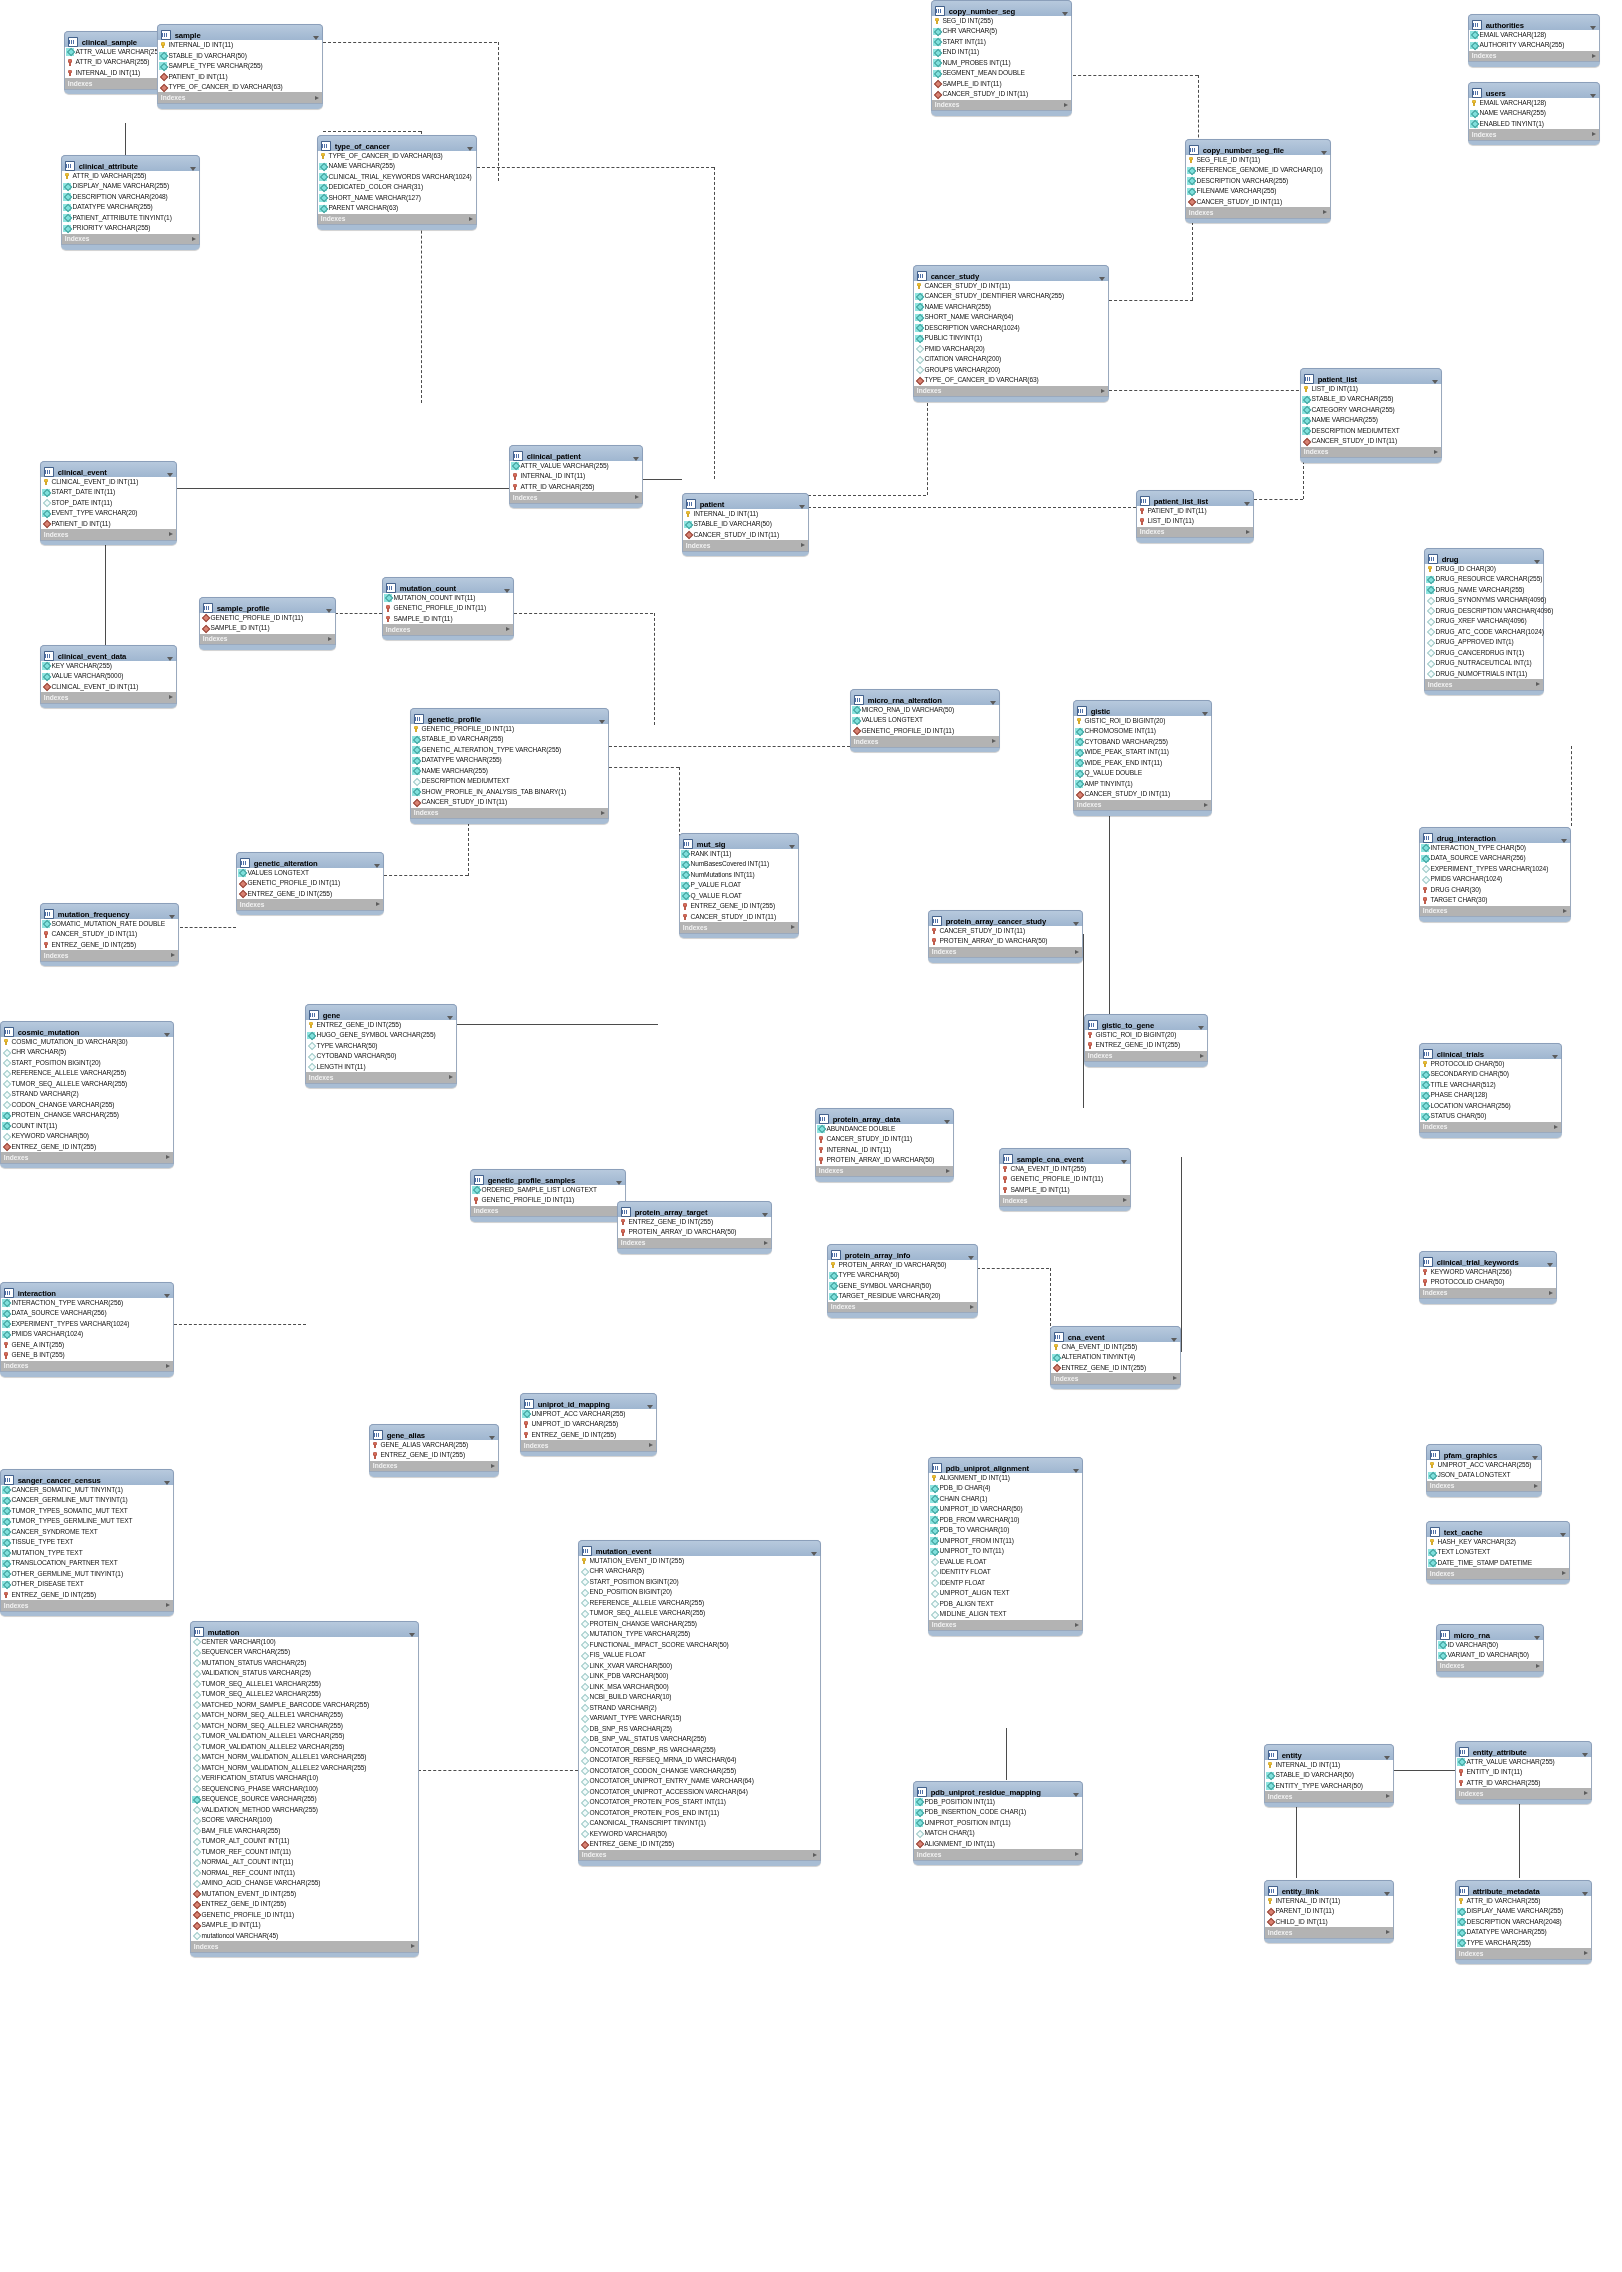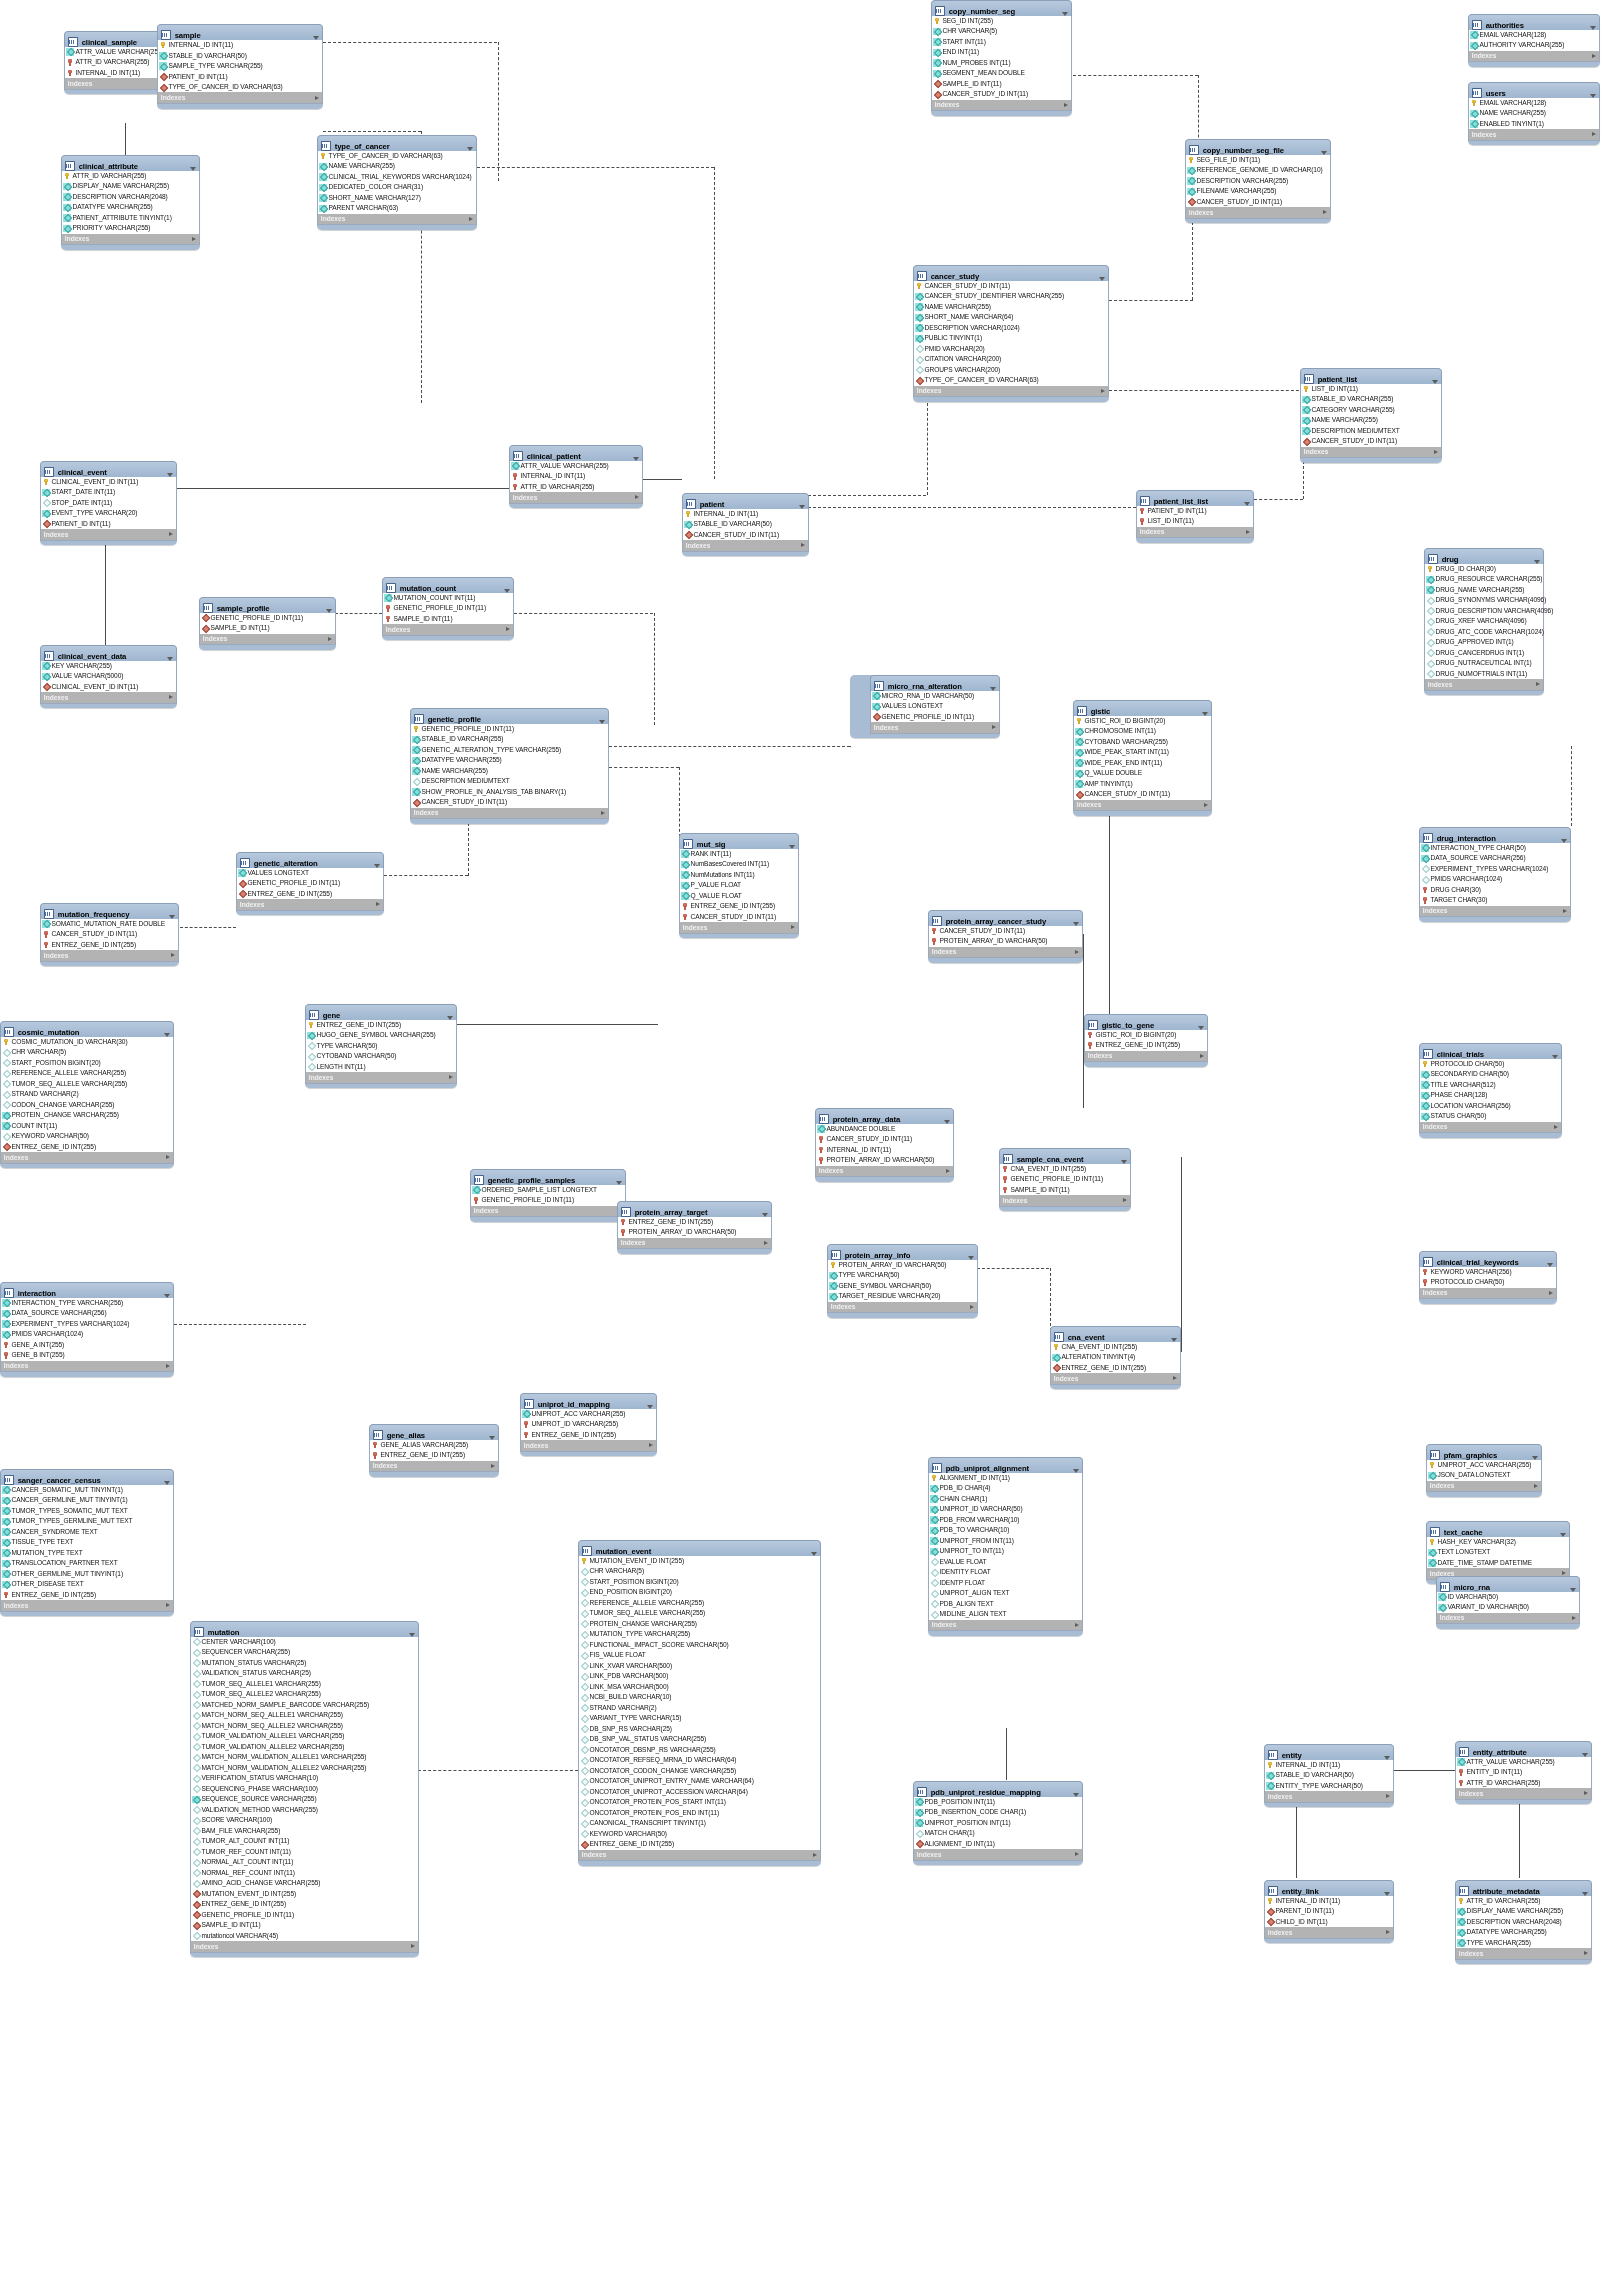--- a/index.html
+++ b/index.html
@@ -682,21 +682,21 @@
         <div class="col">
           <span class="glyph g-fk"></span>
           <span class="cname">CLINICAL_EVENT_ID INT(11)</span>
         </div>
       </div>
       <div class="idx">
         <span class="ilbl">Indexes</span>
         <span class="iarr"></span>
       </div>
     </div>
-    <div class="tbl" style="left: 850px; top: 675px; width: 150px; padding-left: 20px;">
+    <div class="tbl" style="left: 850px; top: 689px; width: 150px;">
       <div class="hdr">
         <span class="tico"></span>
         <span class="tname">micro_rna_alteration</span>
         <span class="caret"></span>
       </div>
       <div class="cols">
         <div class="col">
           <span class="glyph g-nn"></span>
           <span class="cname">MICRO_RNA_ID VARCHAR(50)</span>
         </div>
@@ -1645,21 +1645,21 @@
         <div class="col">
           <span class="glyph g-fk"></span>
           <span class="cname">ENTREZ_GENE_ID INT(255)</span>
         </div>
       </div>
       <div class="idx">
         <span class="ilbl">Indexes</span>
         <span class="iarr"></span>
       </div>
     </div>
-    <div class="tbl" style="left: 1436px; top: 1576px; width: 144px;">
+    <div class="tbl" style="left: 1436px; top: 1624px; width: 108px;">
       <div class="hdr">
         <span class="tico"></span>
         <span class="tname">micro_rna</span>
         <span class="caret"></span>
       </div>
       <div class="cols">
         <div class="col">
           <span class="glyph g-nn"></span>
           <span class="cname">ID VARCHAR(50)</span>
         </div>

